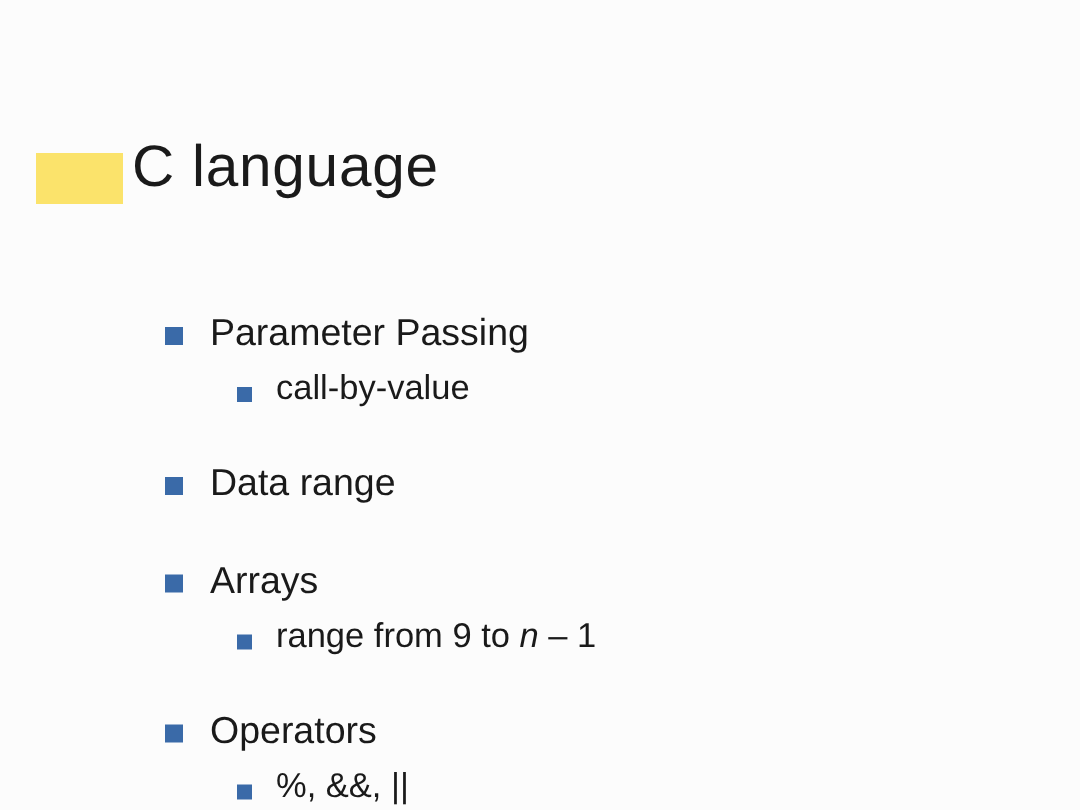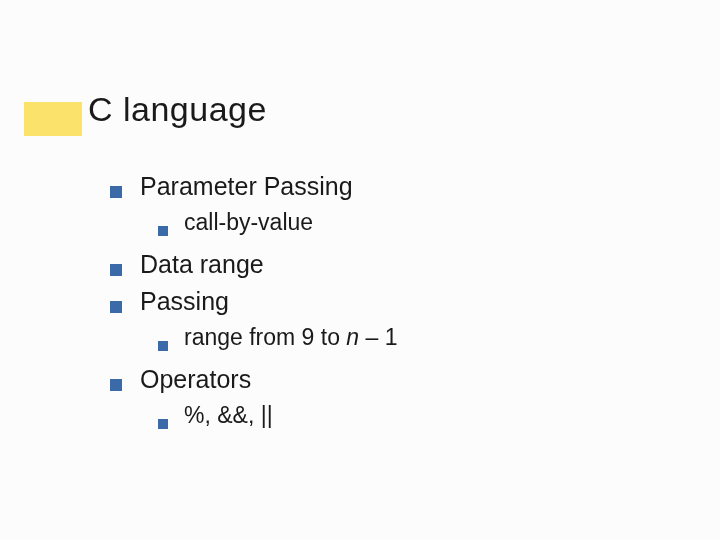--- a/index.html
+++ b/index.html
@@ -17,43 +17,44 @@
     top: 102px;
     width: 58px;
     height: 34px;
     background: #fbe36b;
     z-index: 0;
   }
   .title {
     position: absolute;
     left: 88px;
     top: 90px;
-    font-size: 34px;
+    font-size: 39px;
     font-weight: 400;
     color: #1a1a1a;
     letter-spacing: 0.5px;
     z-index: 1;
   }
   .content {
     position: absolute;
     left: 110px;
     top: 172px;
   }
   .level1 {
     display: flex;
-    align-items: center;
+    align-items: flex-start;
     margin-bottom: 8px;
+    margin-top: 36px;
   }
   .level2-wrap {
     margin-left: 48px;
     margin-bottom: 14px;
   }
   .level2 {
     display: flex;
-    align-items: flex-end;
+    align-items: center;
   }
   .bullet {
     display: inline-block;
     background: #3a6aa8;
     flex-shrink: 0;
   }
   .bullet.b1 {
     width: 12px;
     height: 12px;
     margin-top: 10px;
@@ -94,21 +95,21 @@
     </div>
   </div>
 
   <div class="level1">
     <span class="bullet b1"></span>
     <span class="text1">Data range</span>
   </div>
 
   <div class="level1">
     <span class="bullet b1"></span>
-    <span class="text1">Passing</span>
+    <span class="text1">Arrays</span>
   </div>
   <div class="level2-wrap">
     <div class="level2">
       <span class="bullet b2"></span>
       <span class="text2"><span>range from 9 to </span><span class="italic">n</span><span> – 1</span></span>
     </div>
   </div>
 
   <div class="level1">
     <span class="bullet b1"></span>

